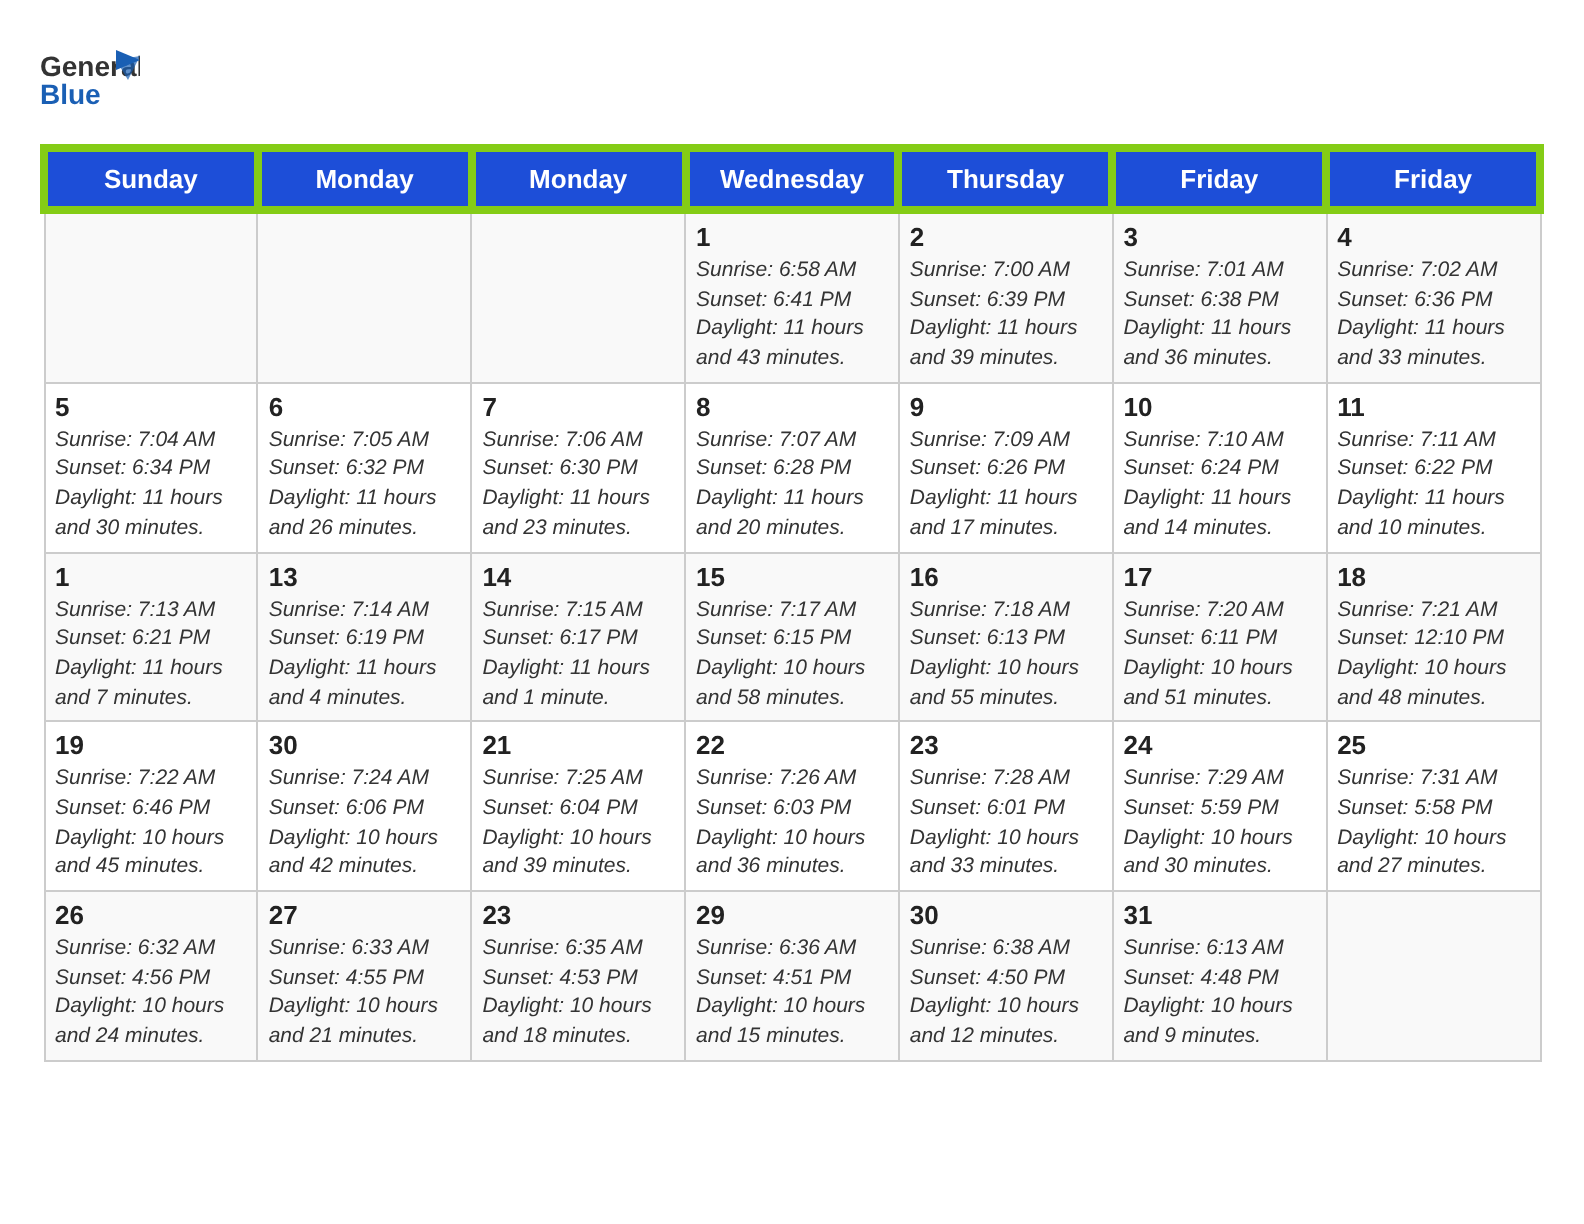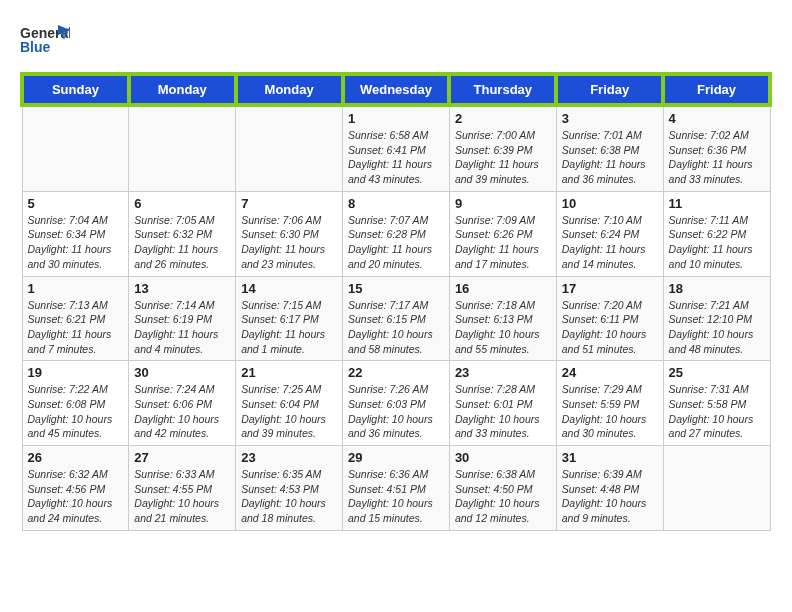--- a/index.html
+++ b/index.html
@@ -240,21 +240,21 @@
           <div class="day-info">Sunrise: 7:21 AM
 Sunset: 12:10 PM
 Daylight: 10 hours
 and 48 minutes.</div>
         </td>
       </tr>
       <tr>
         <td>
           <span class="day-number">19</span>
           <div class="day-info">Sunrise: 7:22 AM
-Sunset: 6:08 PM
+Sunset: 6:46 PM
 Daylight: 10 hours
 and 45 minutes.</div>
         </td>
         <td>
           <span class="day-number">30</span>
           <div class="day-info">Sunrise: 7:24 AM
 Sunset: 6:06 PM
 Daylight: 10 hours
 and 42 minutes.</div>
         </td>
@@ -325,21 +325,21 @@
         </td>
         <td>
           <span class="day-number">30</span>
           <div class="day-info">Sunrise: 6:38 AM
 Sunset: 4:50 PM
 Daylight: 10 hours
 and 12 minutes.</div>
         </td>
         <td>
           <span class="day-number">31</span>
-          <div class="day-info">Sunrise: 6:39 AM
+          <div class="day-info">Sunrise: 6:13 AM
 Sunset: 4:48 PM
 Daylight: 10 hours
 and 9 minutes.</div>
         </td>
         <td></td>
       </tr>
     </tbody>
 </table>
 
 </body></html>

